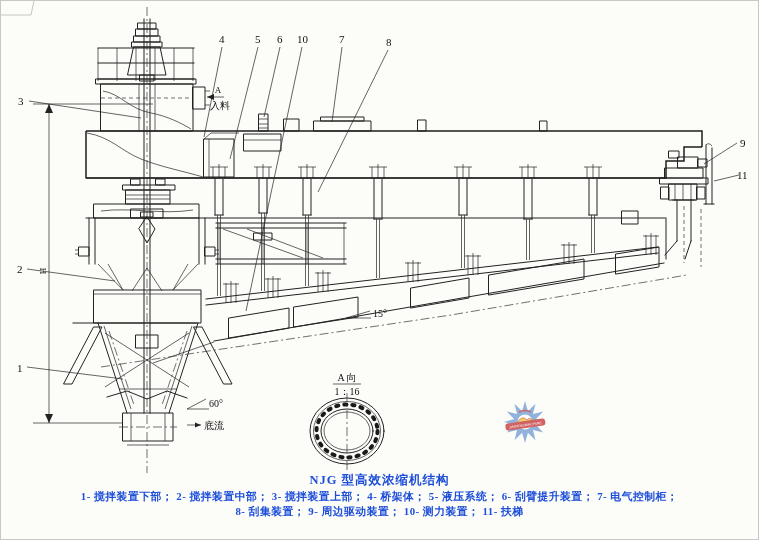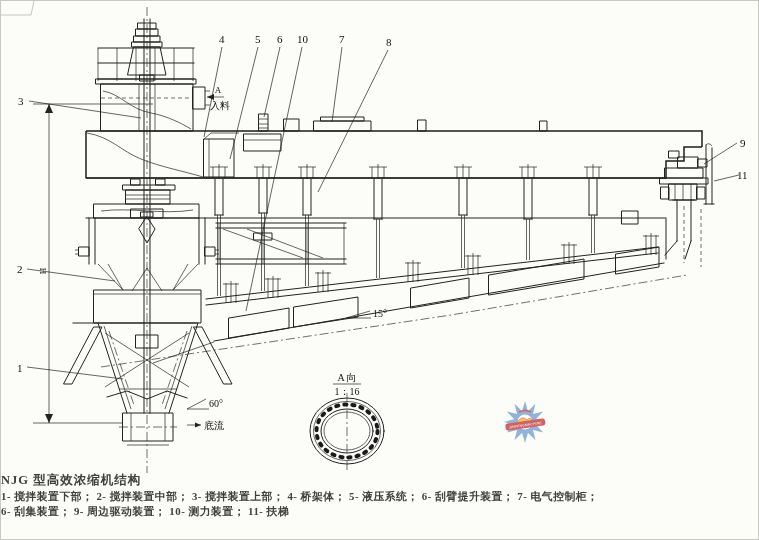--- a/index.html
+++ b/index.html
@@ -9,21 +9,21 @@
   svg{position:absolute;left:0;top:0;}
   svg *{vector-effect:non-scaling-stroke;}
   .ln{stroke:#222;stroke-width:1;fill:none;stroke-linecap:square;}
   .t{stroke:#222;stroke-width:.7;fill:none;}
   .w{stroke:#1c1c1c;stroke-width:1.5;fill:none;}
   .dd{stroke:#333;stroke-width:.7;fill:none;stroke-dasharray:9 3 2 3;}
   .dsh{stroke:#333;stroke-width:.7;fill:none;stroke-dasharray:4 3;}
   .lbl{font:11px "Liberation Serif",serif;fill:#111;}
   .sm{font:10px "Liberation Serif",serif;fill:#111;}
   .xs{font:9px "Liberation Serif",serif;fill:#111;}
-  .caption{position:absolute;left:0;right:0;top:471px;color:#404040;}
+  .caption{position:absolute;left:0;right:0;top:471px;text-align:center;color:#1d4ed8;}
   .cap-title{font-size:12.5px;font-weight:bold;letter-spacing:1px;}
   .cap-line{font-size:10.8px;line-height:14.5px;letter-spacing:.5px;font-weight:bold;}
   .art{stroke:#b8b8b2;stroke-width:.8;fill:none;}
 </style>
 </head>
 <body>
 
 <div class="page">
 <svg width="759" height="540" viewBox="0 0 759 540">
 
@@ -262,15 +262,15 @@
     <g transform="rotate(-8)">
       <rect x="-20" y="-1" width="40" height="7" rx="2.5" fill="#c94848"></rect>
       <text x="0" y="4.2" text-anchor="middle" fill="#fff" style="font:3.4px 'Liberation Sans',sans-serif;letter-spacing:.2px">JINPENGMACHINE</text>
     </g>
   </g>
 </svg>
 
 <div class="caption">
   <div class="cap-title">NJG 型高效浓缩机结构</div>
   <div class="cap-line">1- 搅拌装置下部；  2- 搅拌装置中部；  3- 搅拌装置上部；  4- 桥架体；  5- 液压系统；  6- 刮臂提升装置；  7- 电气控制柜；</div>
-  <div class="cap-line">6- 刮集装置；  9- 周边驱动装置；  10- 测力装置；  11- 扶梯</div>
+  <div class="cap-line">8- 刮集装置；  9- 周边驱动装置；  10- 测力装置；  11- 扶梯</div>
 </div>
 </div>
 
 </body></html>

